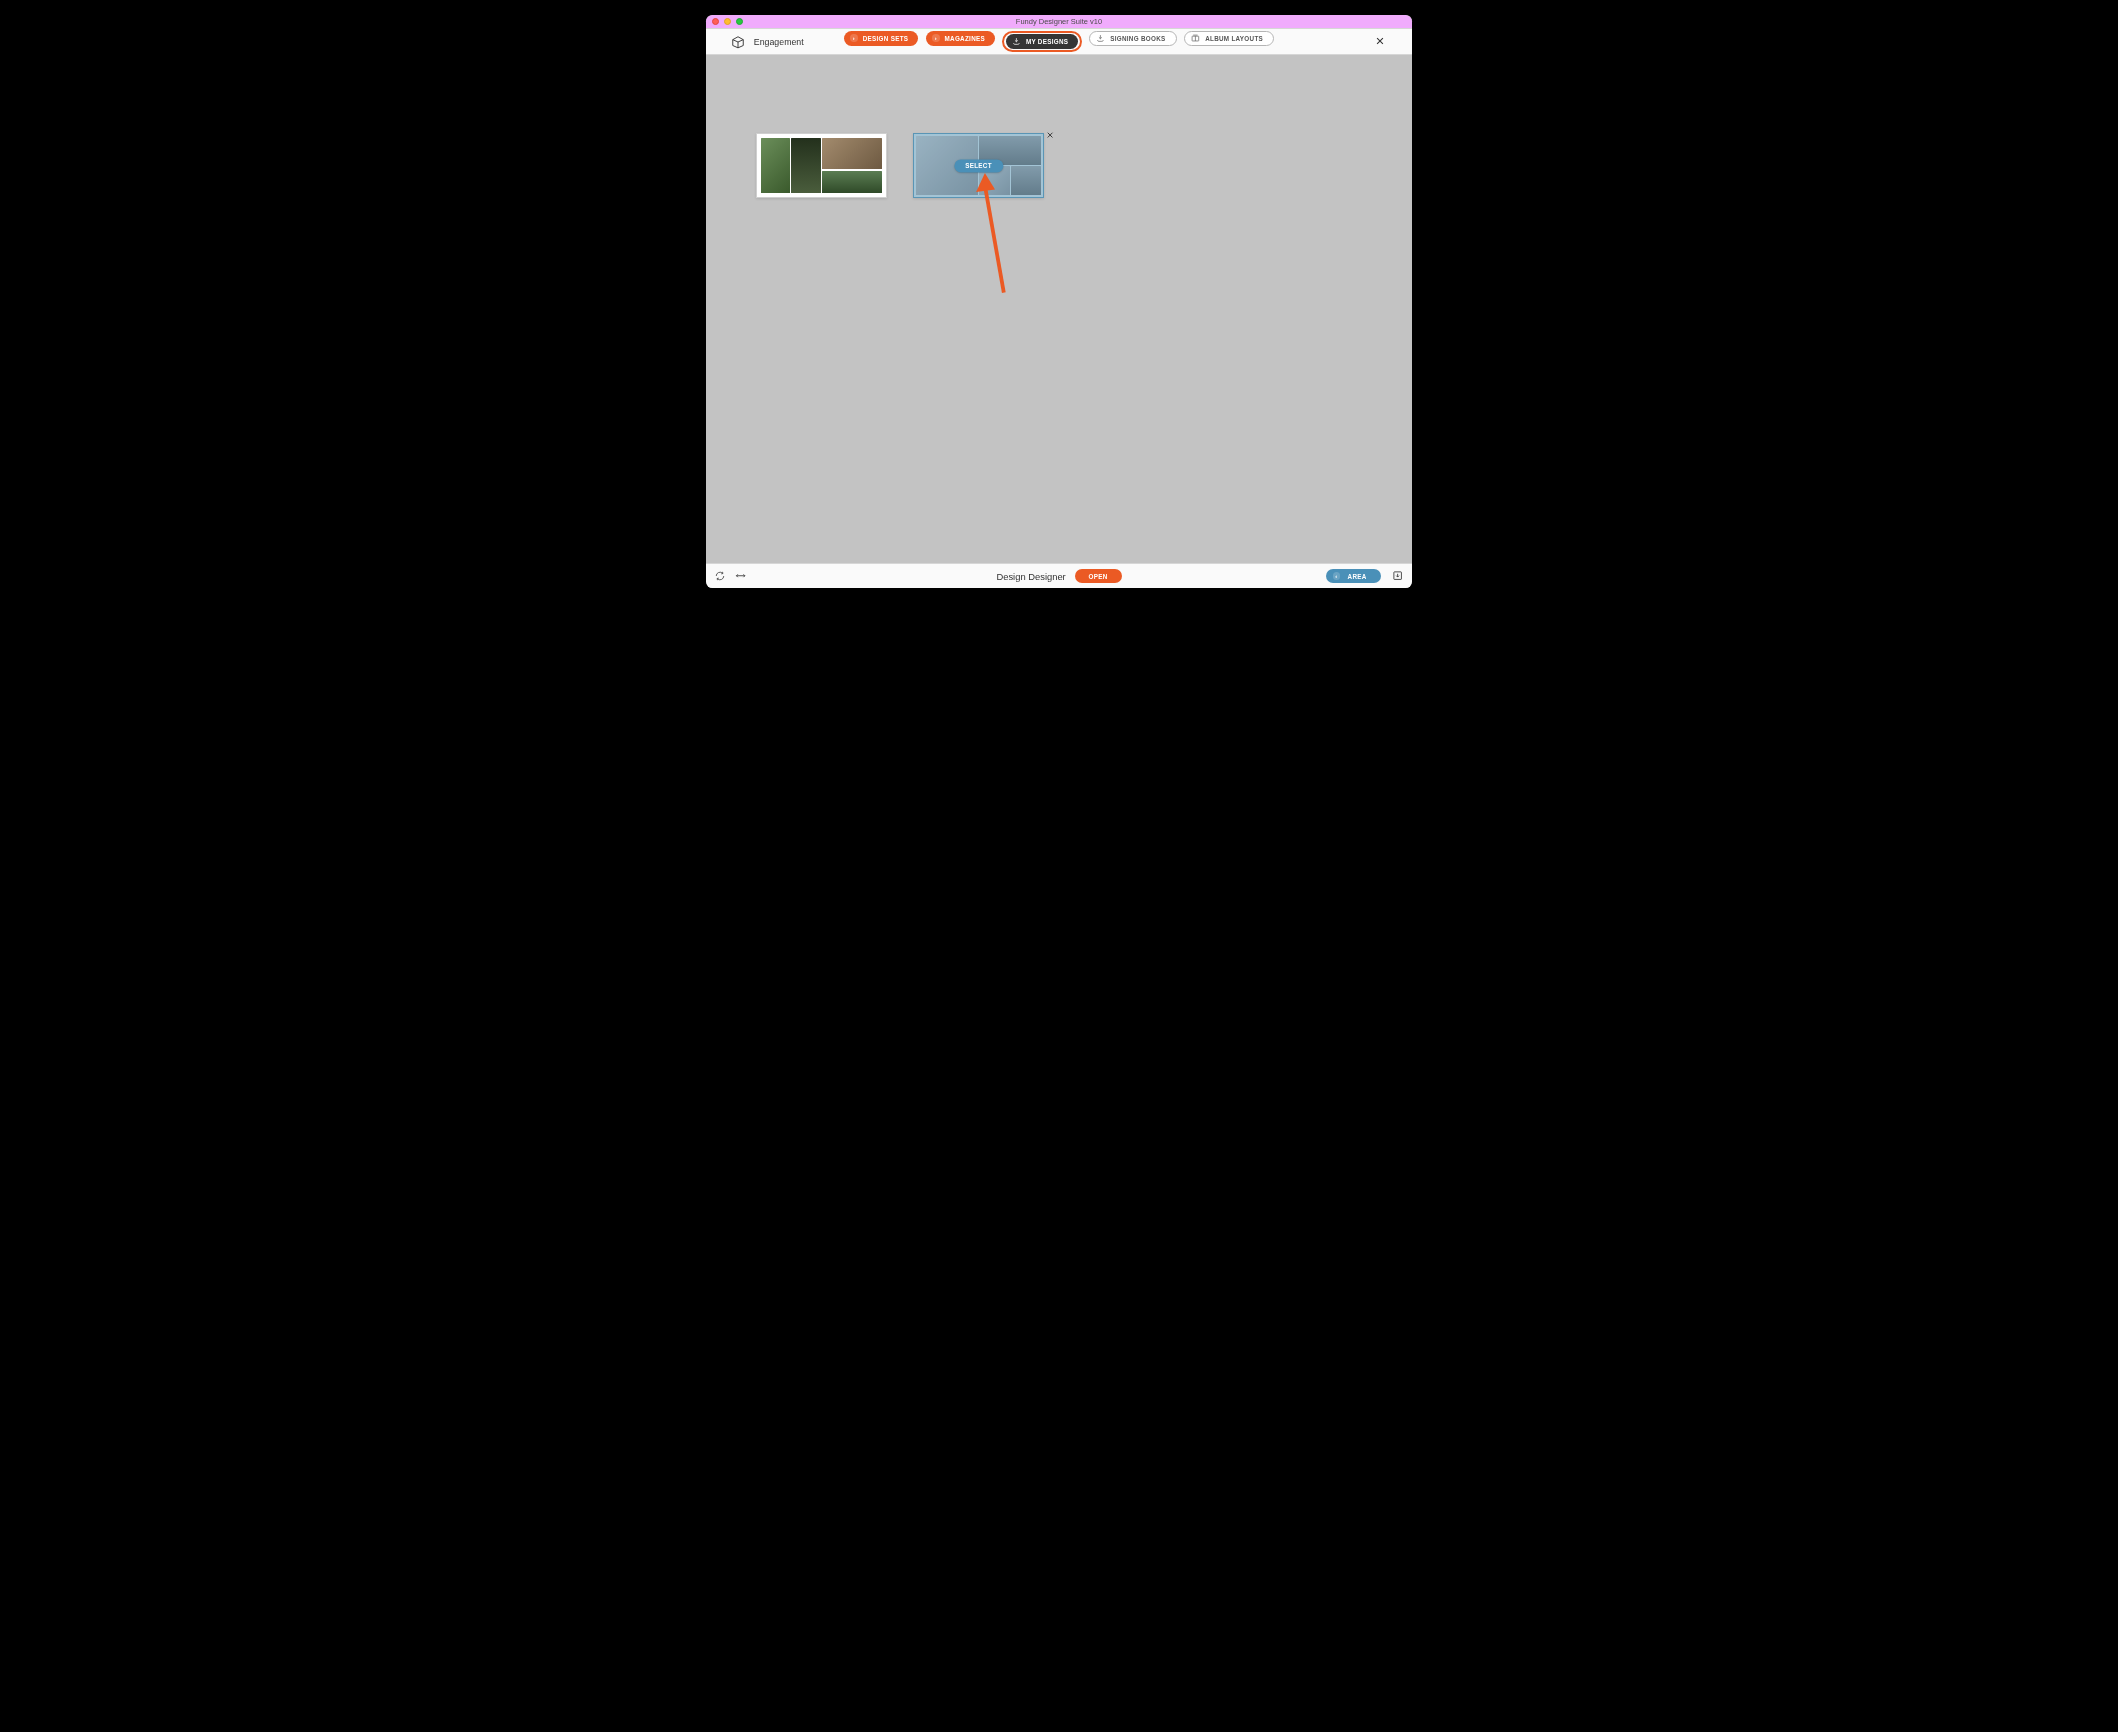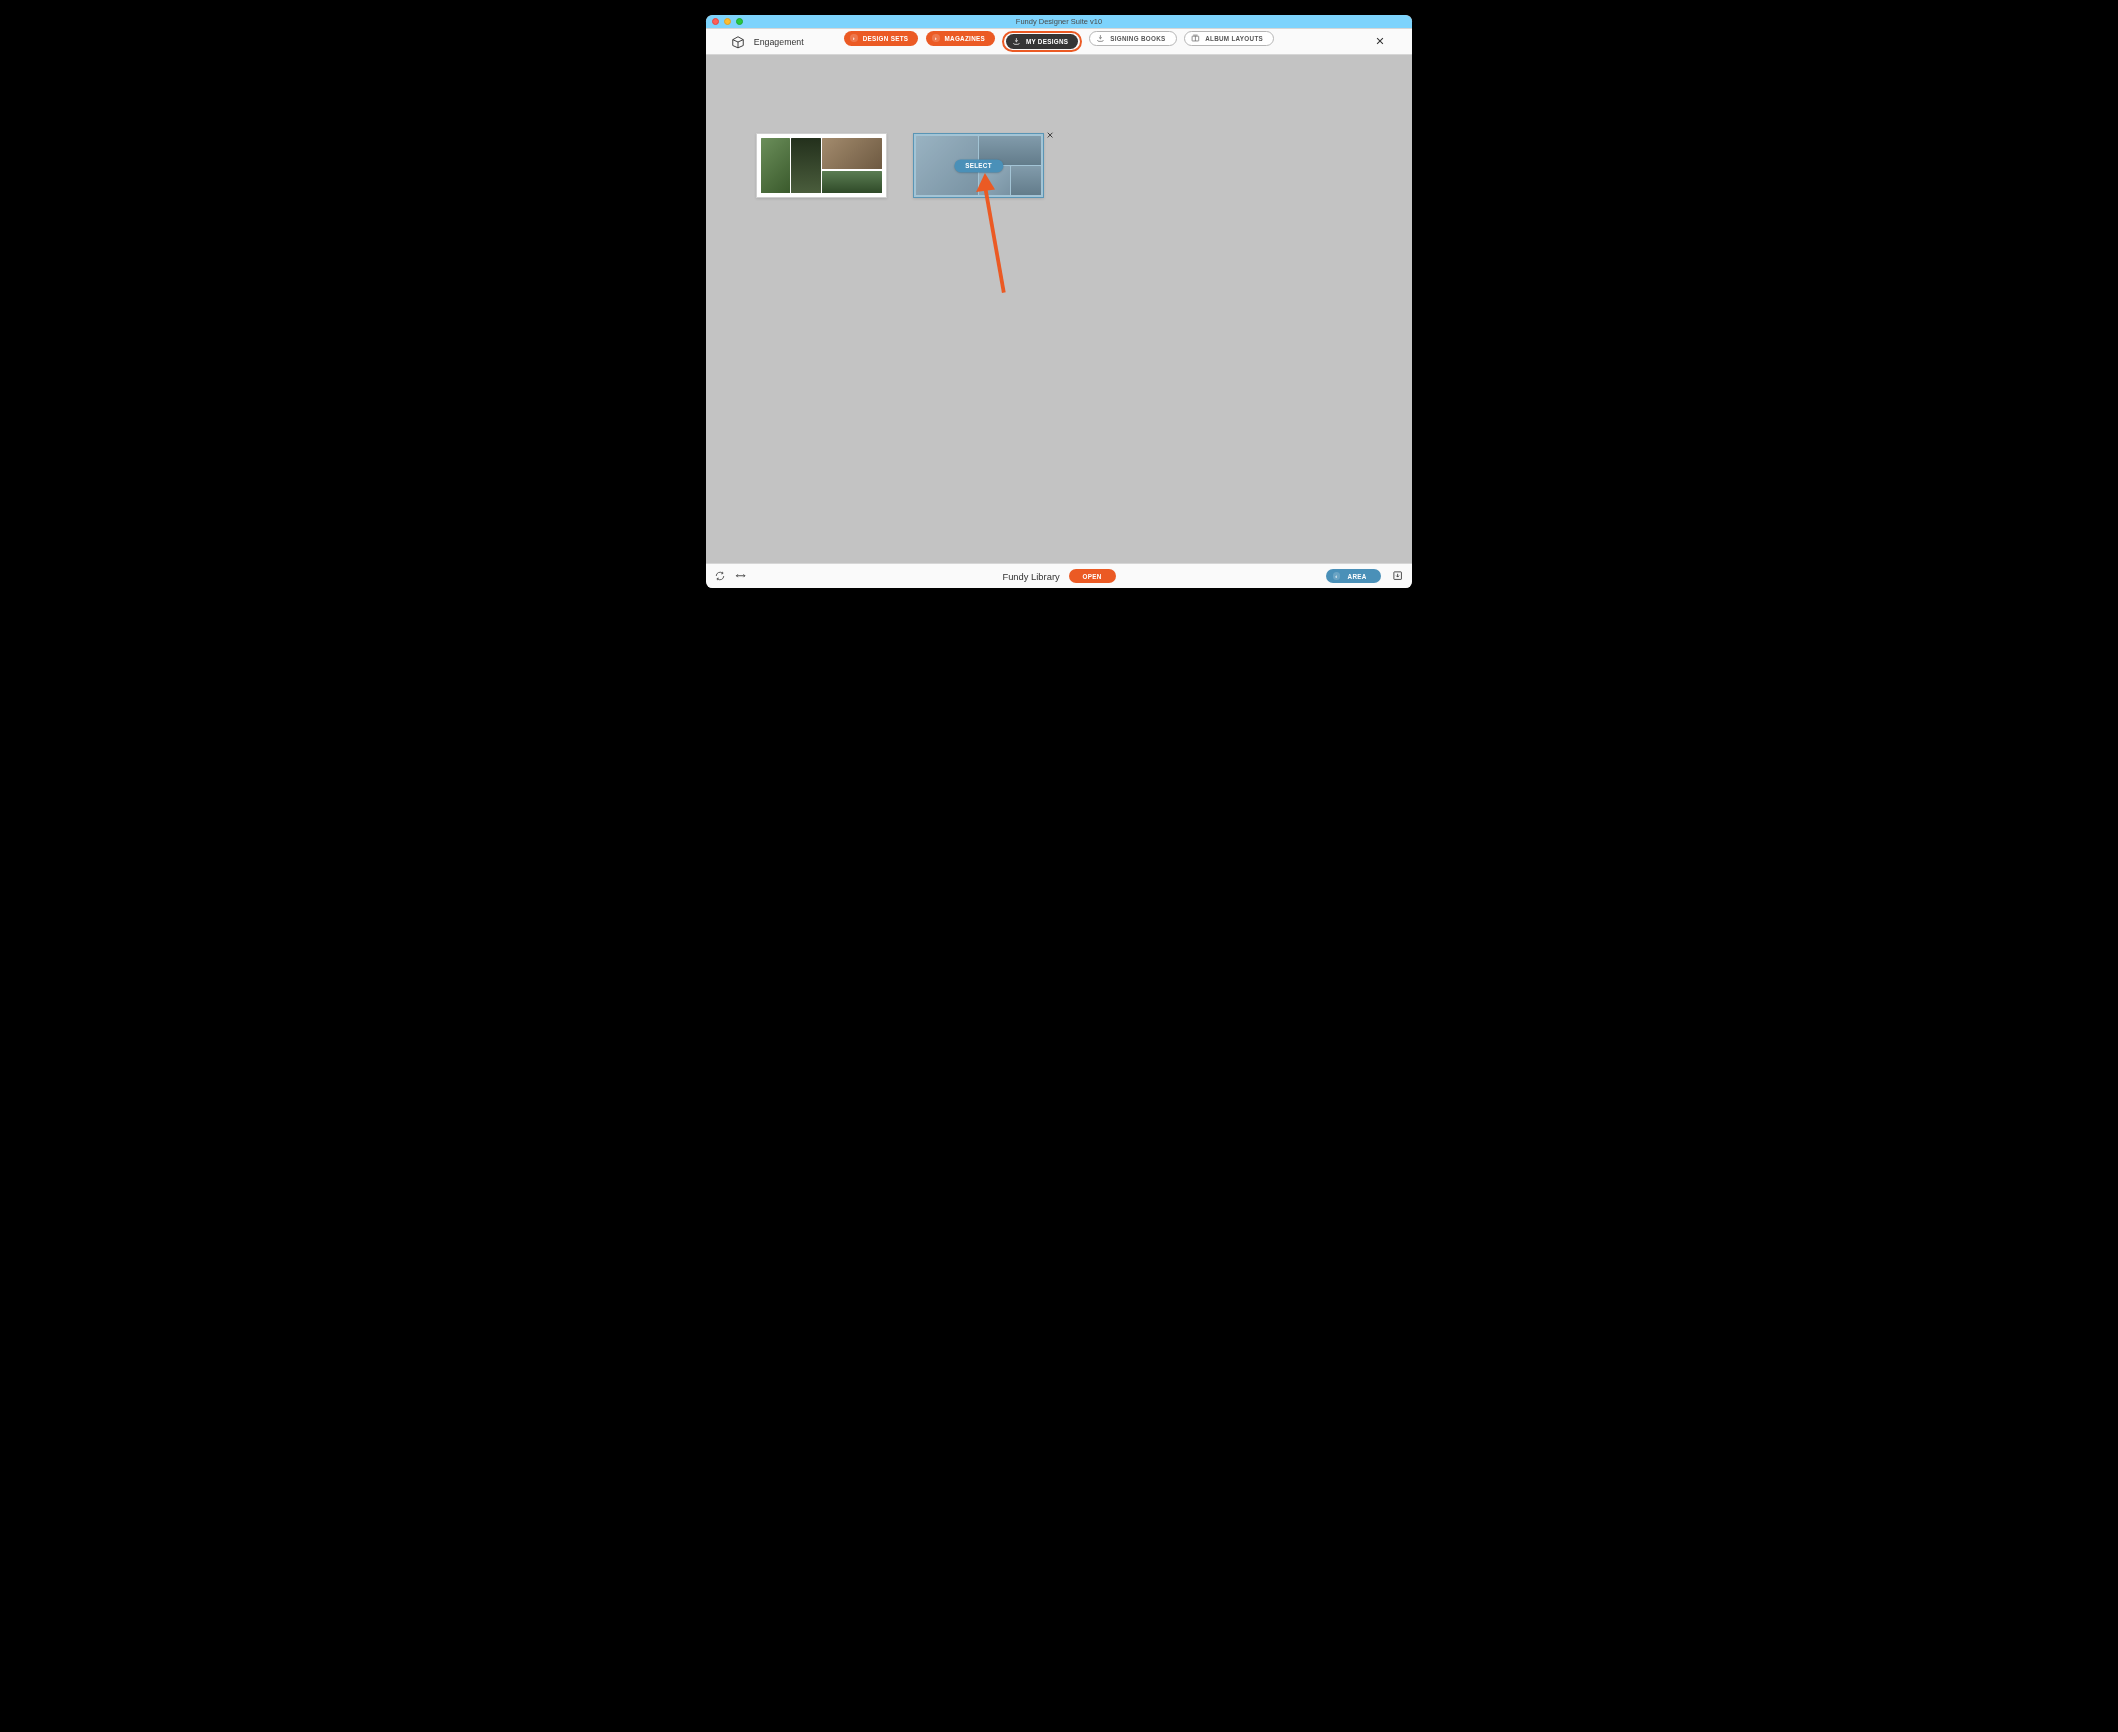--- a/index.html
+++ b/index.html
@@ -9,21 +9,21 @@
     position: relative; margin: 0 auto; background: #000;
   }
   .app-window {
     position: absolute; left: 25px; top: 15px; right: 25px; bottom: 30px;
     background: #c3c3c3; border-radius: 6.3px; overflow: hidden;
     box-shadow: 0 12.6px 38px rgba(0,0,0,0.6);
     display: flex; flex-direction: column;
   }
   
   .titlebar {
-    height: 14px; background: #7dd3fc; border-bottom: 0.6px solid #d6d6d6;
+    height: 14px; background: #f0abfc; border-bottom: 0.6px solid #d6d6d6;
     display: flex; align-items: center; position: relative;
     border-top-left-radius: 6.3px; border-top-right-radius: 6.3px;
   }
   .traffic {
     position: absolute; left: 6.3px; top: 0; bottom: 0; display: flex; align-items: center; gap: 5px;
   }
   .traffic .dot { width: 7px; height: 7px; border-radius: 50%; }
   .dot.red { background: #ff5f57; border: 0.3px solid #e24640; }
   .dot.yellow { background: #febc2e; border: 0.3px solid #e1a124; }
   .dot.green { background: #28c840; border: 0.3px solid #1fa833; }
@@ -268,21 +268,21 @@
         <span class="bb-icon">
           <svg width="11.3" height="7.5" viewBox="0 0 24 12" fill="none" stroke="#444" stroke-width="2">
             <line x1="3" y1="6" x2="21" y2="6"></line>
             <polyline points="6 3 3 6 6 9"></polyline>
               <polyline points="18 3 21 6 18 9"></polyline>
           </svg>
         </span>
       </div>
 
       <div class="bb-center">
-        <span class="bb-title">Fundy Library</span>
+        <span class="bb-title">Design Designer</span>
         <span class="open-pill">OPEN</span>
       </div>
 
       <div class="bb-right">
         <span class="area-pill">
           <span class="chev-l">‹</span>
           <span>AREA</span>
         </span>
         <span class="bb-icon">
           <svg width="11.3" height="11.3" viewBox="0 0 24 24" fill="none" stroke="#444" stroke-width="2">

